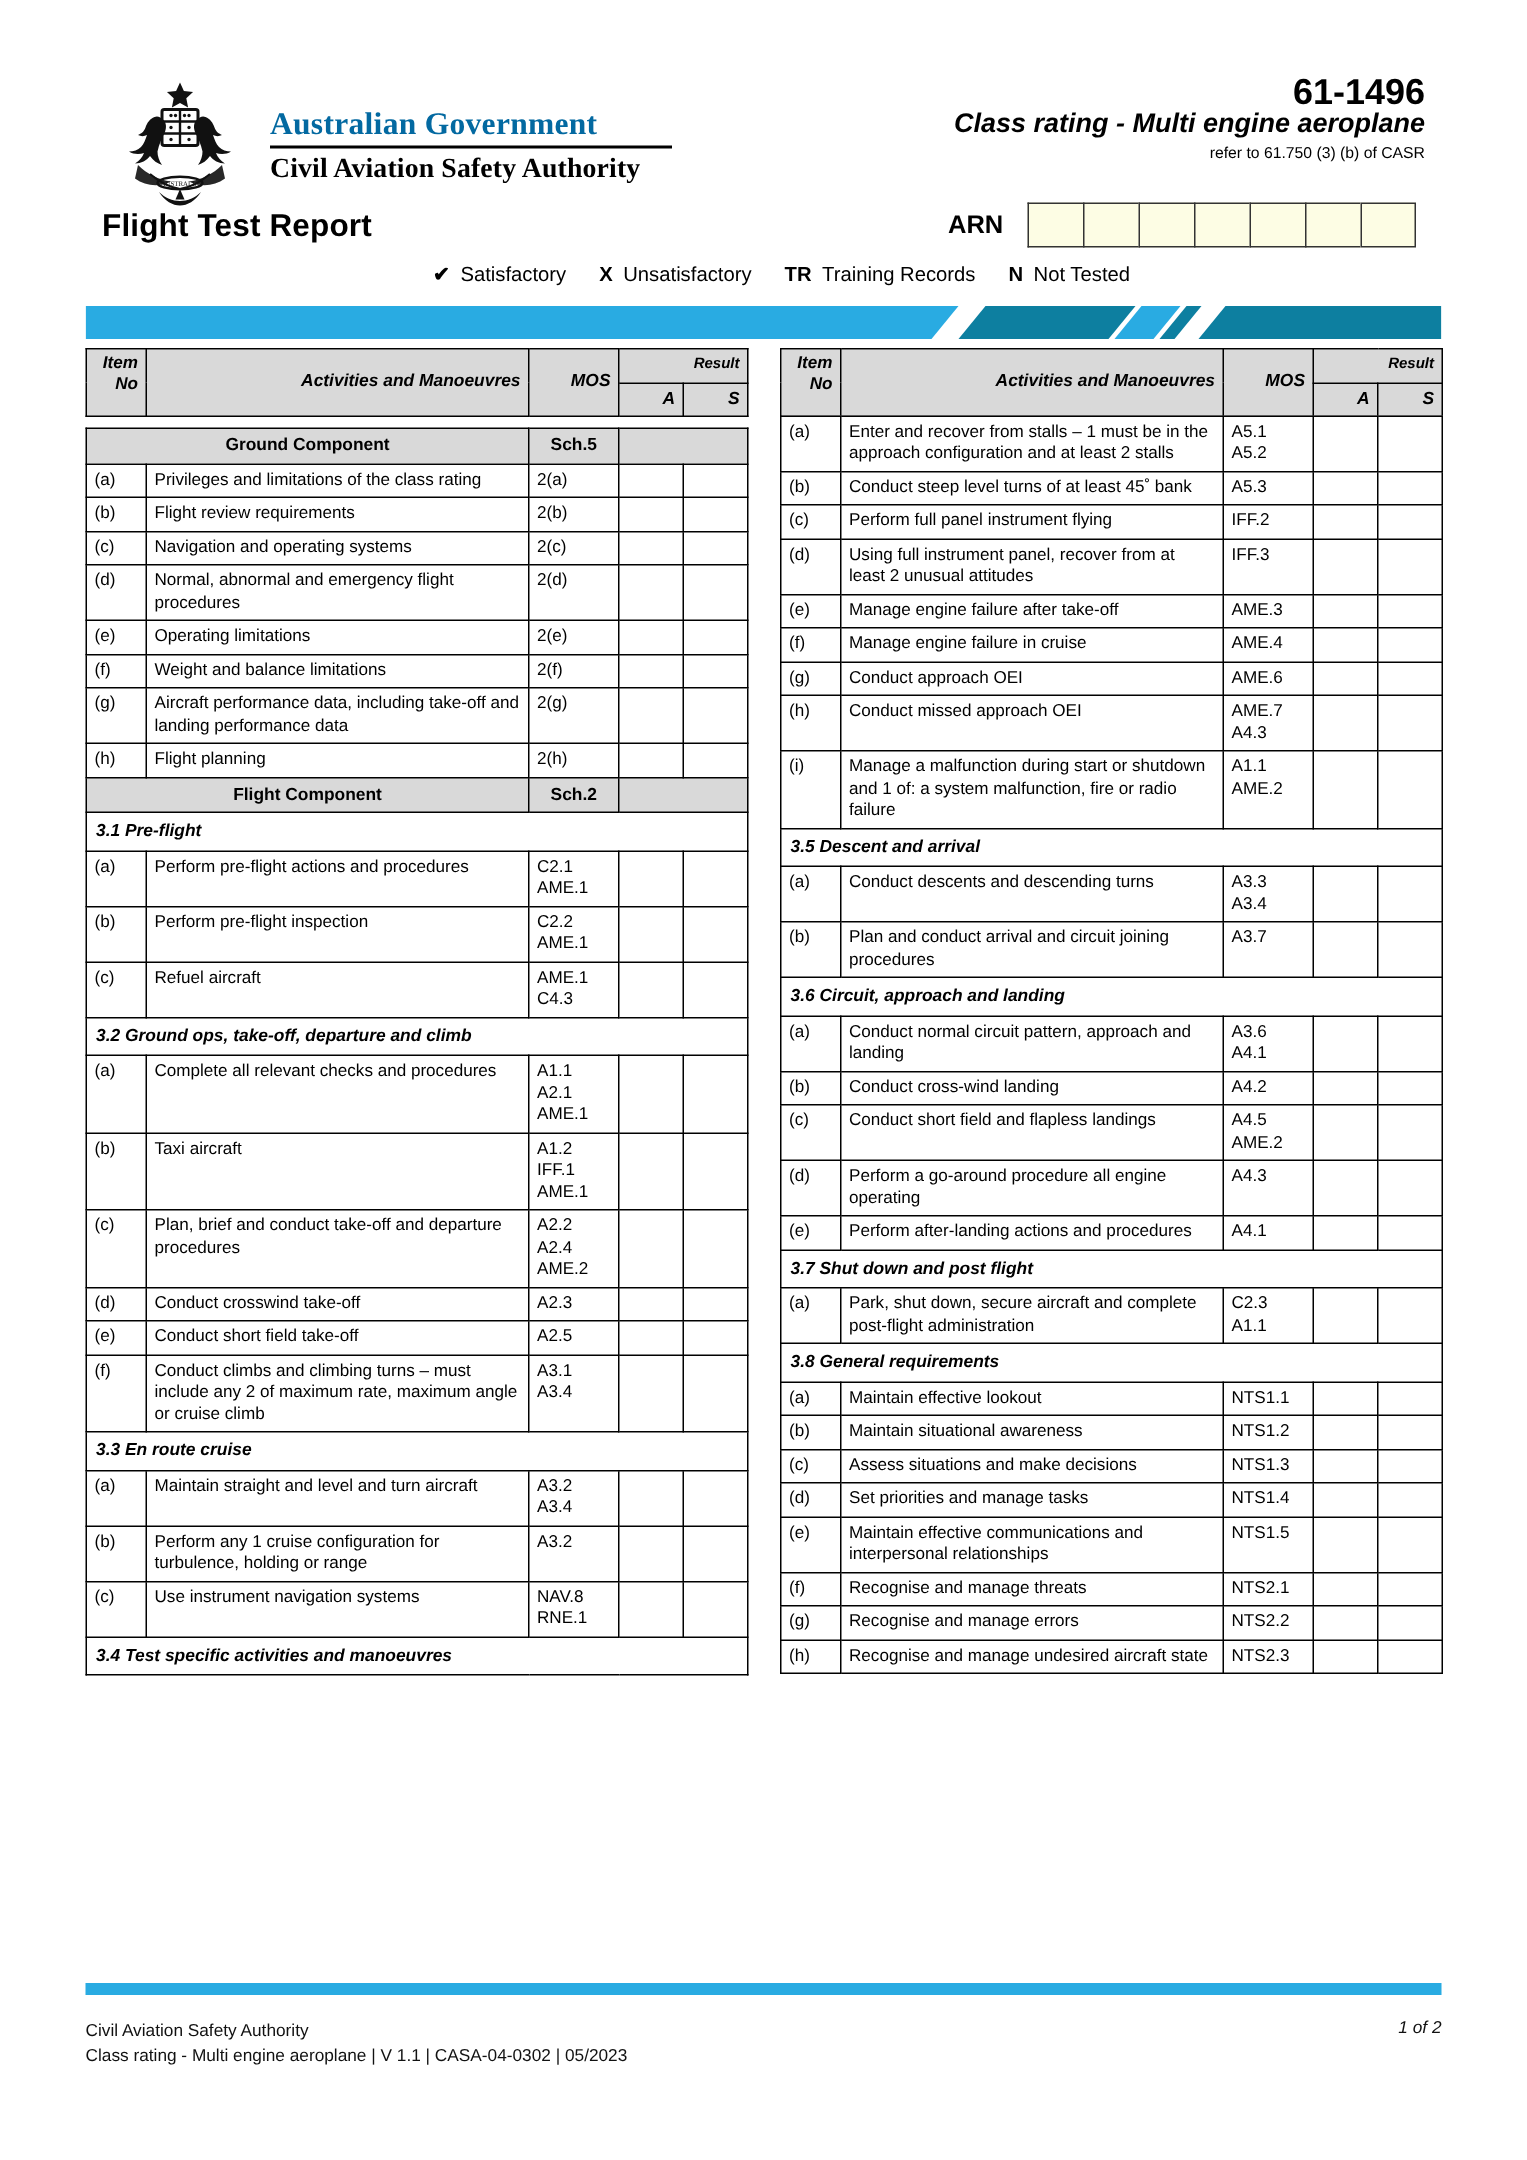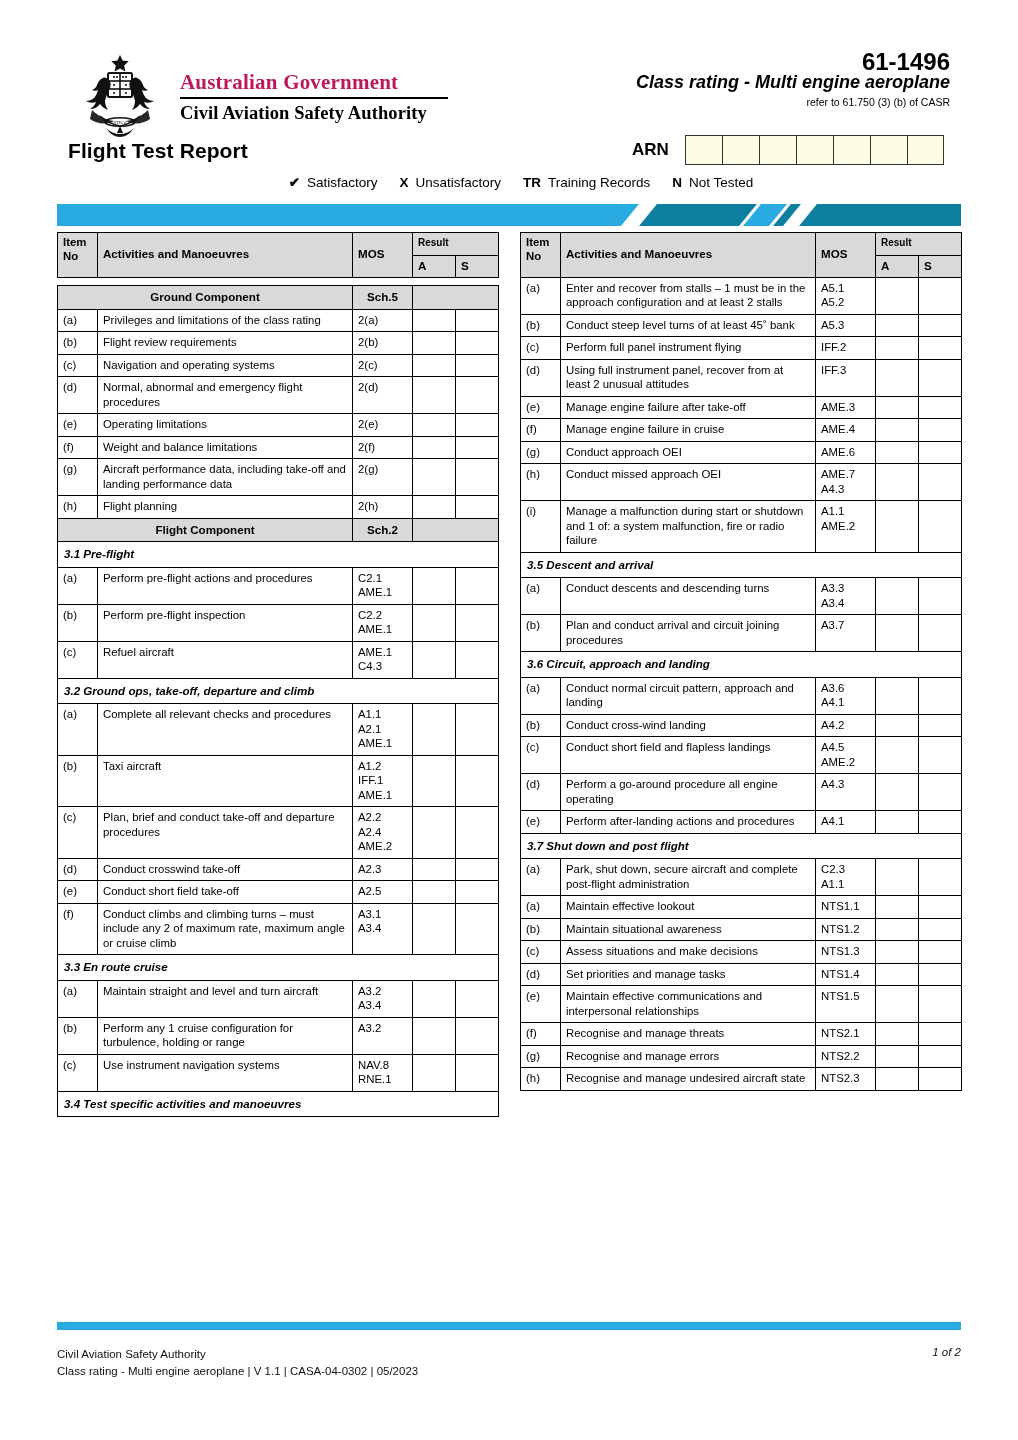--- a/index.html
+++ b/index.html
@@ -15,21 +15,21 @@
 
   
   .header{position:absolute;left:0;top:0;width:1018px;height:198px;}
 
   .crest{position:absolute;left:70px;top:52px;width:100px;height:86px;}
 
   .govt-block{position:absolute;left:180px;top:70px;width:270px;}
   .govt-line1{
     font-family:"Liberation Serif", serif;
     font-weight:bold;font-size:21px;letter-spacing:.2px;
-    line-height:25px;color:#be185d;
+    line-height:25px;color:#0369a1;
   }
   .govt-rule{height:2px;background:#000;margin:2px 0 3px 0;width:268px;}
   .govt-line2{
     font-family:"Liberation Serif", serif;
     font-weight:bold;font-size:18.5px;letter-spacing:.1px;
     line-height:22px;color:#000;white-space:nowrap;
   }
 
   .ftr-title{
     position:absolute;left:68px;top:139px;
@@ -97,21 +97,21 @@
     box-sizing:border-box;
     background:#fff;
   }
   col.c-item{width:40px;}
   col.c-act{width:255px;}
   col.c-mos{width:60px;}
   col.c-a{width:43px;}
   col.c-s{width:43px;}
 
   
-  thead td, thead th{background:#d9d9d9 !important;text-align:left;font-weight:bold;padding:4px 3px;}
+  thead td, thead th{background:#d9d9d9 !important;text-align:right;font-weight:bold;padding:4px 3px;font-style:italic;}
   .th-item{font-size:11.4px;line-height:13.5px;}
   .th-act{font-size:11.6px;vertical-align:middle !important;}
   .th-mos{font-size:11.6px;vertical-align:middle !important;}
   .th-result{font-size:10px;}
   .th-as{font-size:11.6px;}
 
   
   .tbl-gap{height:7px;}
 
   
@@ -593,20 +593,23 @@
               <td colspan="5">3.7 Shut down and post flight</td>
             </tr>
             <tr>
               <td class="item">(a)</td>
               <td>Park, shut down, secure aircraft and complete post-flight administration</td>
               <td class="mos">C2.3
 A1.1</td>
               <td class="res"></td>
               <td class="res"></td>
             </tr>
+            <tr class="subhead">
+              <td colspan="5">3.8 General requirements</td>
+            </tr>
             <tr>
               <td class="item">(a)</td>
               <td>Maintain effective lookout</td>
               <td class="mos">NTS1.1</td>
               <td class="res"></td>
               <td class="res"></td>
             </tr>
             <tr>
               <td class="item">(b)</td>
               <td>Maintain situational awareness</td>

